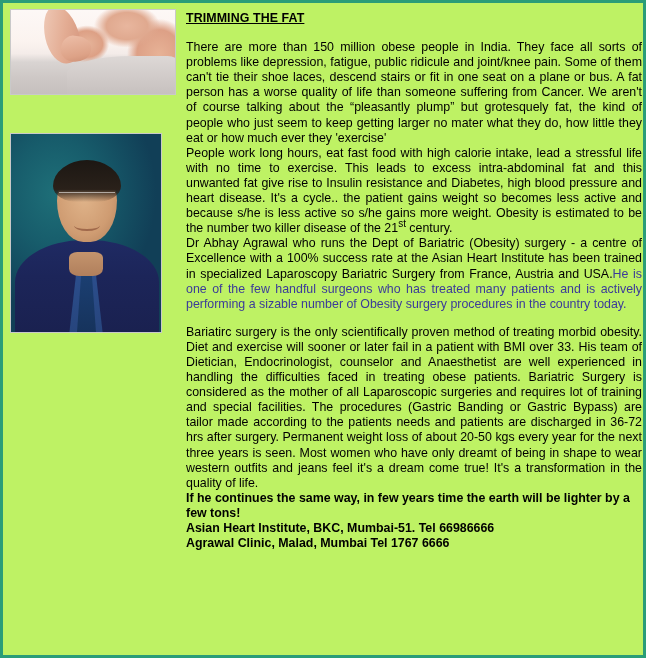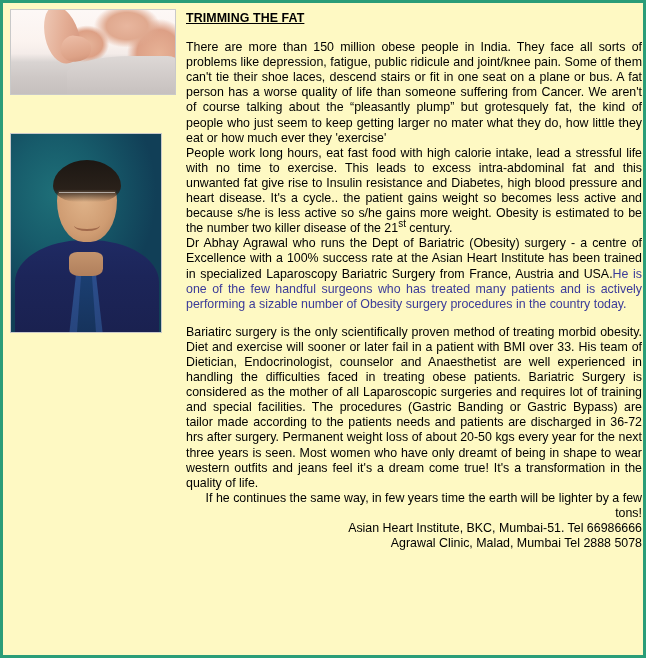--- a/index.html
+++ b/index.html
@@ -17,21 +17,21 @@
     box-sizing: border-box;
     background: #ffffff;
     border: 3px solid #2a9d78;
     overflow: hidden;
   }
   #inner {
     position: relative;
     width: 100%;
     height: 100%;
     box-sizing: border-box;
-    background: #fef9c3;
+    background: #bef264;
   }
 
   
   .photo-col {
     position: absolute;
     left: 7px;
     top: 6px;
     width: 168px;
   }
   .photo {
@@ -162,21 +162,21 @@
     font-size: 12.4px;
     text-decoration: underline;
     margin: 0 0 14px 0;
     letter-spacing: .1px;
   }
   .para {
     margin: 0;
     text-align: justify;
     text-justify: inter-word;
   }
-  .para.nojust { text-align: right; }
+  .para.nojust { text-align: left; font-weight: bold; }
   .gap { height: 13px; }
   sup {
     font-size: 10px;
     vertical-align: super;
     line-height: 0;
   }
   .blue { color: #3b3b99; }
   .link {
     color: #3b3b99;
     text-decoration: underline;
@@ -222,18 +222,18 @@
       <div class="gap"></div>
 
       <p class="para">Bariatirc surgery is the only scientifically proven method of treating morbid obesity. Diet and exercise will sooner or later fail in a patient with BMI over 33. His team of Dietician, Endocrinologist, counselor and Anaesthetist are well experienced in handling the difficulties faced in treating obese patients. Bariatric Surgery is considered as the mother of all Laparoscopic surgeries and requires lot of training and special facilities.  The procedures (Gastric Banding or Gastric Bypass) are tailor made according to the patients needs and patients are discharged in 36-72 hrs after surgery. Permanent weight loss of about 20-50 kgs every year for the next three years is seen. Most women who have only dreamt of being in shape to wear western outfits and jeans feel it's a dream come true! It's a transformation in the quality of life.</p>
 
       <p class="para nojust">If he continues the same way, in few years time the earth will be lighter by a few tons!</p>
 
 
 
       <p class="para nojust">Asian Heart Institute, BKC, Mumbai-51. Tel 66986666</p>
 
-      <p class="para nojust">Agrawal Clinic, Malad, Mumbai Tel 2888 5078</p>
+      <p class="para nojust">Agrawal Clinic, Malad, Mumbai Tel 1767 6666</p>
 
     </div>
 
   </div>
 </div>
 
 </body></html>

